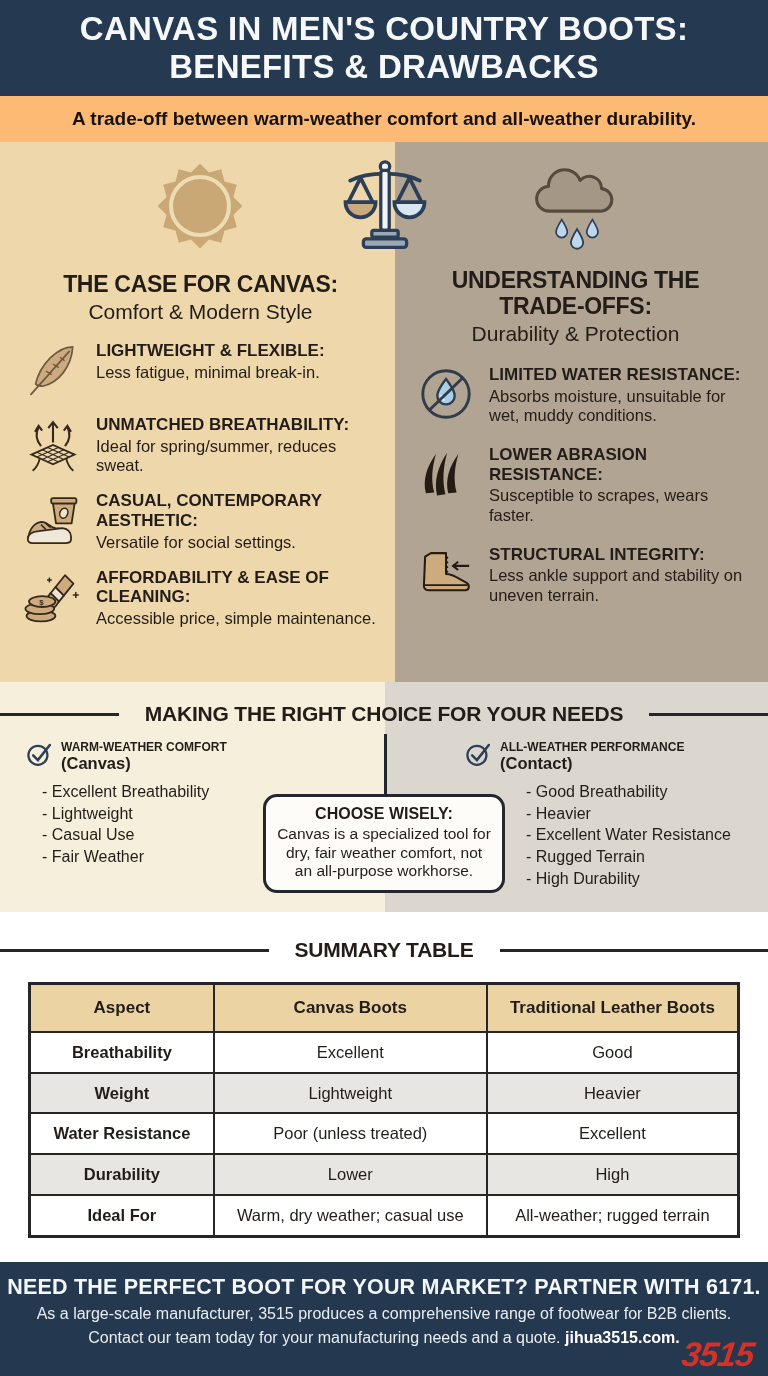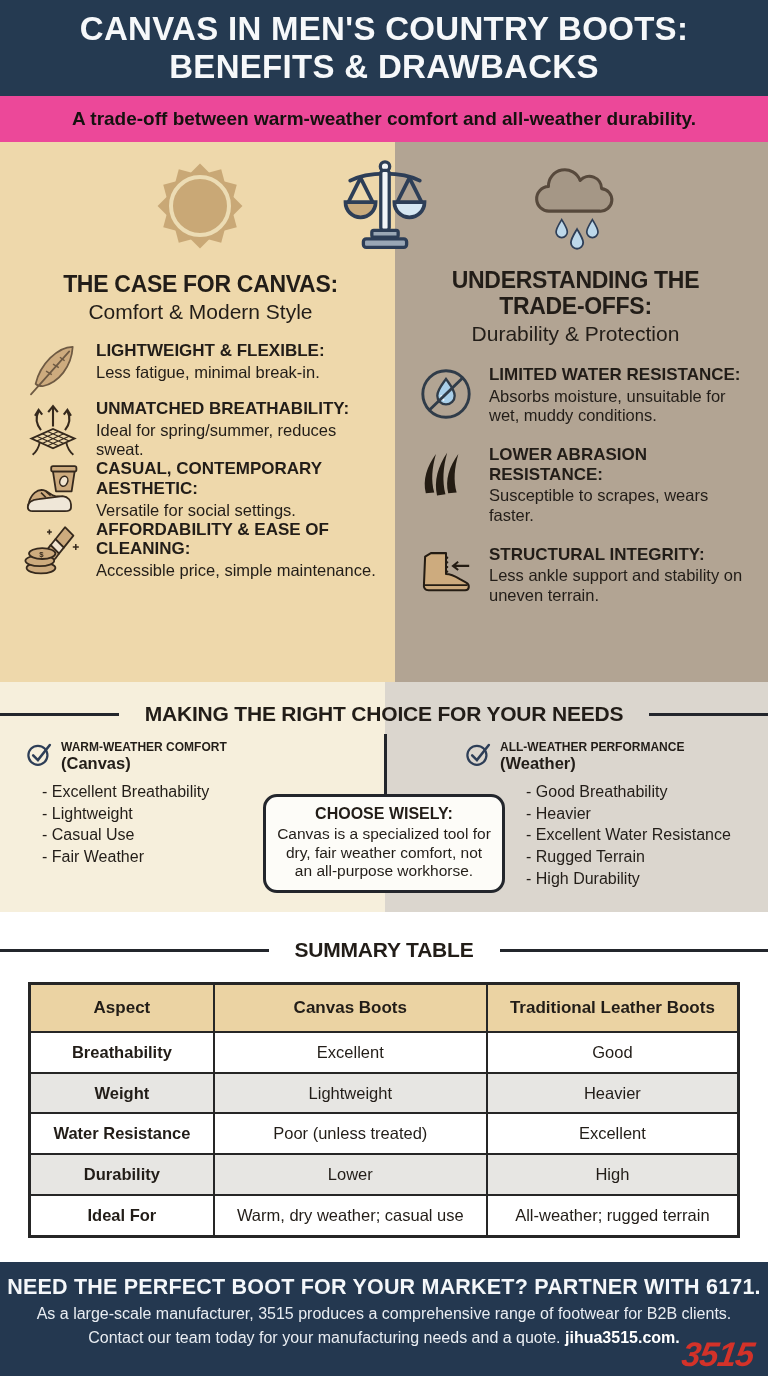--- a/index.html
+++ b/index.html
@@ -2,32 +2,32 @@
 <html><head>
 <meta charset="utf-8">
 <style>
   html,body{margin:0;padding:0;background:#fff;}
   .page{position:relative;width:768px;height:1376px;overflow:hidden;background:#fff;
         font-family:"Liberation Sans",sans-serif;color:#221d18;}
 
   
   .hero{height:96px;background:#253a51;display:flex;align-items:center;justify-content:center;text-align:center;}
   .hero h1{margin:0;color:#f6f8fa;font-size:33px;line-height:1.14;font-weight:800;letter-spacing:.3px;}
-  .subtitle-band{height:46px;background:#ec4899;display:flex;align-items:center;justify-content:center;}
+  .subtitle-band{height:46px;background:#fdba74;display:flex;align-items:center;justify-content:center;}
   .subtitle-band p{margin:0;font-size:19px;font-weight:600;color:#15120f;}
 
   
   .versus{height:540px;display:flex;position:relative;}
   .v-col{box-sizing:border-box;height:540px;}
   .v-left{width:406px;background:#eed8ab;padding:14px 8px 0 14px;}
   .v-right{width:383px;background:#b2a493;padding:18px 24px 0 12px;}
   .big-icon{display:flex;justify-content:center;}
   .col-title{margin:16px 0 0;font-size:23px;font-weight:800;text-align:center;letter-spacing:-.3px;line-height:1.12;}
   .col-sub{margin:2px 0 0;font-size:21px;font-weight:500;text-align:center;line-height:1.12;}
-  .feature-list{list-style:none;margin:18px 0 0;padding:0 0 0 8px;display:flex;flex-direction:column;}
+  .feature-list{list-style:none;margin:18px 0 0;padding:0 0 0 8px;display:flex;flex-direction:column;gap:16px;}
   .v-right .feature-list{gap:20px;margin-top:20px;}
   .feature{display:flex;gap:12px;align-items:flex-start;}
   .f-icon{flex:0 0 62px;display:flex;justify-content:center;}
   .f-title{font-size:17px;font-weight:800;line-height:1.15;}
   .f-desc{margin:2px 0 0;font-size:16.5px;line-height:1.17;}
   .scales{position:absolute;left:338px;top:14px;width:94px;height:100px;}
 
   
   .choice{height:230px;position:relative;box-sizing:border-box;padding-top:20px;
           background:linear-gradient(90deg,#f6efdc 0 385px,#dbd6ce 385px);}
@@ -280,21 +280,21 @@
         </ul>
       </div>
       <div class="cc cc-right">
         <div class="cc-head">
           <svg viewBox="0 0 34 34">
             <circle cx="15" cy="18" r="12" fill="none" stroke="#2d3e57" stroke-width="2.8"></circle>
             <path d="M9 18 L15 24 L30 5" fill="none" stroke="#2d3e57" stroke-width="3.2" stroke-linecap="round"></path>
           </svg>
           <div>
             <span class="cc-title">ALL-WEATHER PERFORMANCE</span>
-            <span class="cc-sub">(Weather)</span>
+            <span class="cc-sub">(Contact)</span>
           </div>
         </div>
         <ul class="cc-items">
           <li>Good Breathability</li>
           <li>Heavier</li>
           <li>Excellent Water Resistance</li>
           <li>Rugged Terrain</li>
           <li>High Durability</li>
         </ul>
       </div>

